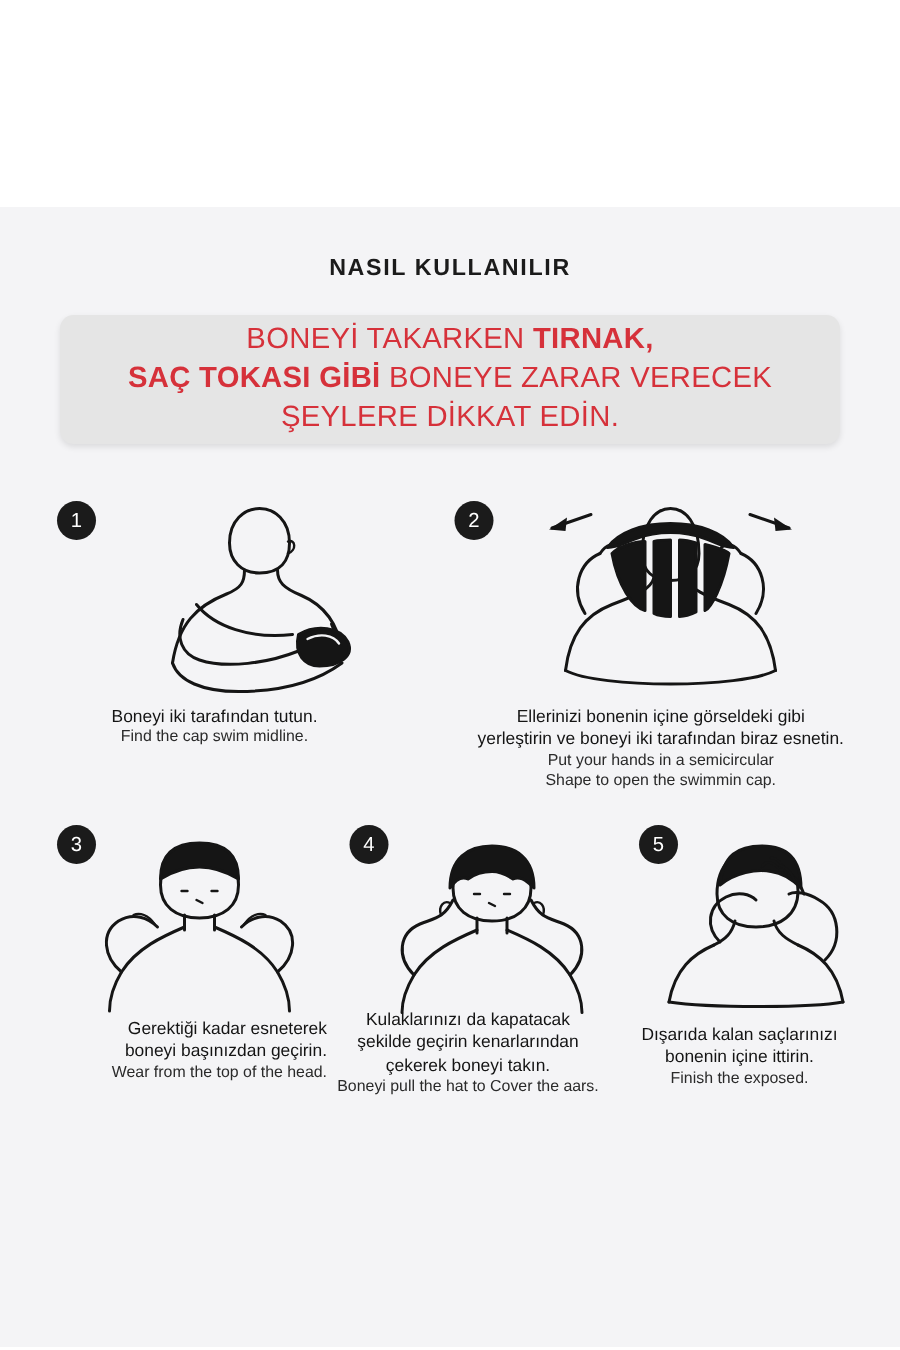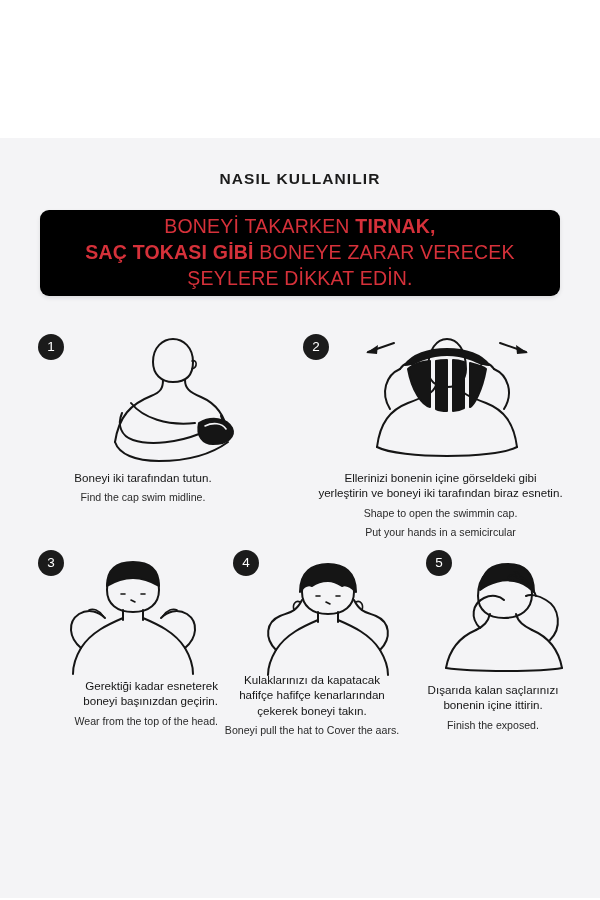--- a/index.html
+++ b/index.html
@@ -37,21 +37,21 @@
     font-weight: bold;
     letter-spacing: 1.1px;
     color: #1b1b1b;
   }
   .warning-box {
     position: absolute;
     left: 40px;
     top: 210px;
     width: 520px;
     height: 86px;
-    background: #000000;
+    background: #e5e5e5;
     border-radius: 9px;
     box-shadow: 0 2px 4px rgba(0,0,0,0.10);
     display: flex;
     align-items: center;
     justify-content: center;
   }
   .warning-text {
     text-align: center;
     line-height: 1.32;
     font-size: 19.5px;
@@ -84,21 +84,21 @@
   .cap-tr {
     font-size: 11.6px;
     font-weight: normal;
     color: #141414;
     line-height: 1.32;
   }
   .cap-en {
     font-size: 10.6px;
     color: #2a2a2a;
     line-height: 1.3;
-    margin-top: 6px;
+    margin-top: 0;
   }
   svg { display: block; }
   .ln {
     fill: none;
     stroke: #151515;
     stroke-width: 2;
     stroke-linecap: round;
     stroke-linejoin: round;
   }
   .ln-thin {
@@ -186,22 +186,22 @@
       <path class="cap-fill" d="M103 35 C107 35, 111 36, 114 37 L114 83 C110 85, 106 86, 103 86 Z"></path>
       <path class="cap-fill" d="M120 38 C128 40, 134 42, 136 44 C132 66, 124 80, 120 82 Z"></path>
 
       <path class="ln" d="M50 44 C54 38, 60 36, 63 40"></path>
       <path class="ln" d="M144 44 C140 38, 134 36, 131 40"></path>
     </svg>
   </div>
   <div class="caption" style="left:288px; top:470px; width:305px;">
     <div class="cap-tr">Ellerinizi bonenin içine görseldeki gibi</div>
     <div class="cap-tr">yerleştirin ve boneyi iki tarafından biraz esnetin.</div>
+    <div class="cap-en">Put your hands in a semicircular</div>
     <div class="cap-en">Shape to open the swimmin cap.</div>
-    <div class="cap-en">Put your hands in a semicircular</div>
   </div>
 
   <div class="badge" style="left:38px; top:550px;">3</div>
   <div class="art" style="left:45px; top:552px;">
     <svg width="180" height="125" viewBox="0 0 180 125">
 
       <path class="ln" d="M62 38 C62 20, 72 12, 88 12 C104 12, 114 20, 114 38 C114 52, 104 60, 88 60 C72 60, 62 52, 62 38 Z"></path>
 
       <path class="cap-fill" d="M62 34 C62 17, 72 10, 88 10 C104 10, 114 17, 114 34 C104 28, 96 26, 88 26 C78 26, 70 29, 62 34 Z"></path>
 
@@ -248,21 +248,21 @@
 
       <path class="ln" d="M38 98 C26 86, 28 70, 42 64 C52 60, 58 60, 64 48"></path>
       <path class="ln" d="M142 98 C154 86, 152 70, 138 64 C128 60, 122 60, 116 48"></path>
 
       <path class="ln-thin" d="M62 50 C58 48, 54 52, 56 58"></path>
       <path class="ln-thin" d="M118 50 C122 48, 126 52, 124 58"></path>
     </svg>
   </div>
   <div class="caption" style="left:212px; top:672px; width:200px;">
     <div class="cap-tr">Kulaklarınızı da kapatacak</div>
-    <div class="cap-tr">hafifçe hafifçe kenarlarından</div>
+    <div class="cap-tr">şekilde geçirin kenarlarından</div>
     <div class="cap-tr">çekerek boneyi takın.</div>
     <div class="cap-en">Boneyi pull the hat to Cover the aars.</div>
   </div>
 
   <div class="badge" style="left:426px; top:550px;">5</div>
   <div class="art" style="left:432px; top:552px;">
     <svg width="160" height="120" viewBox="0 0 160 120">
 
       <path class="ln" d="M46 44 C46 24, 58 14, 74 14 C90 14, 100 24, 100 42 C100 58, 88 66, 72 66 C56 66, 46 58, 46 44 Z"></path>
 

